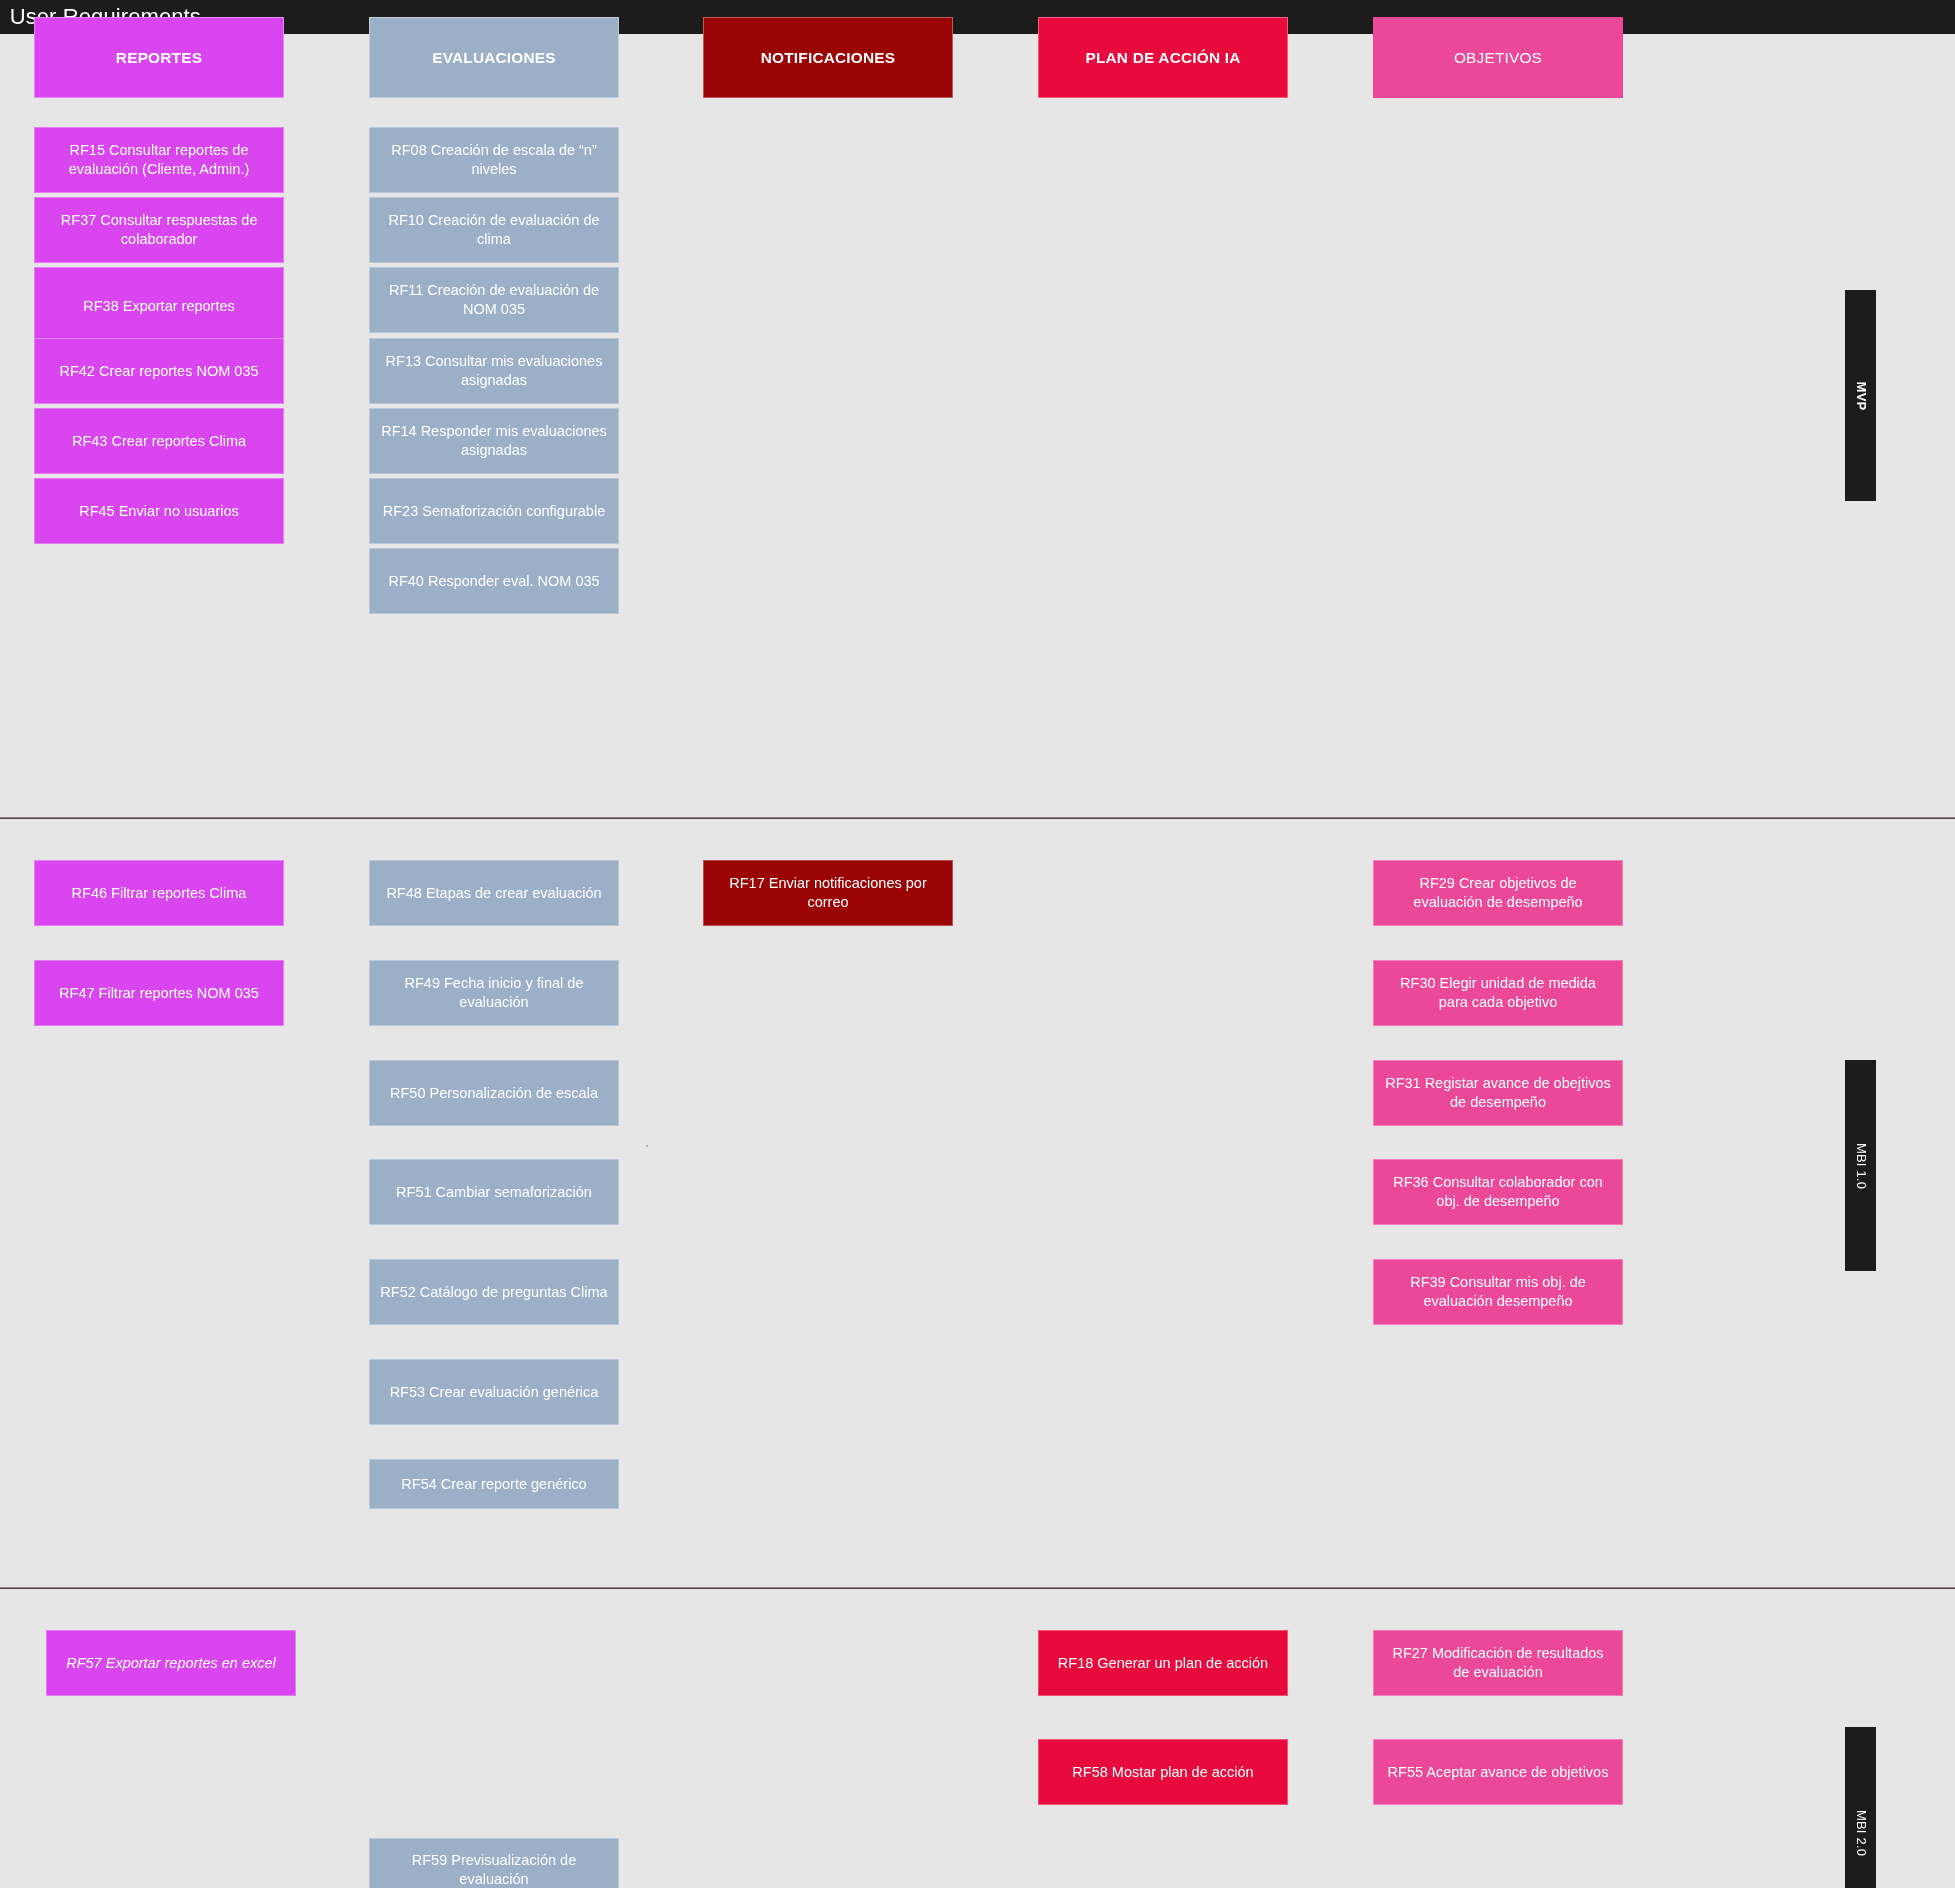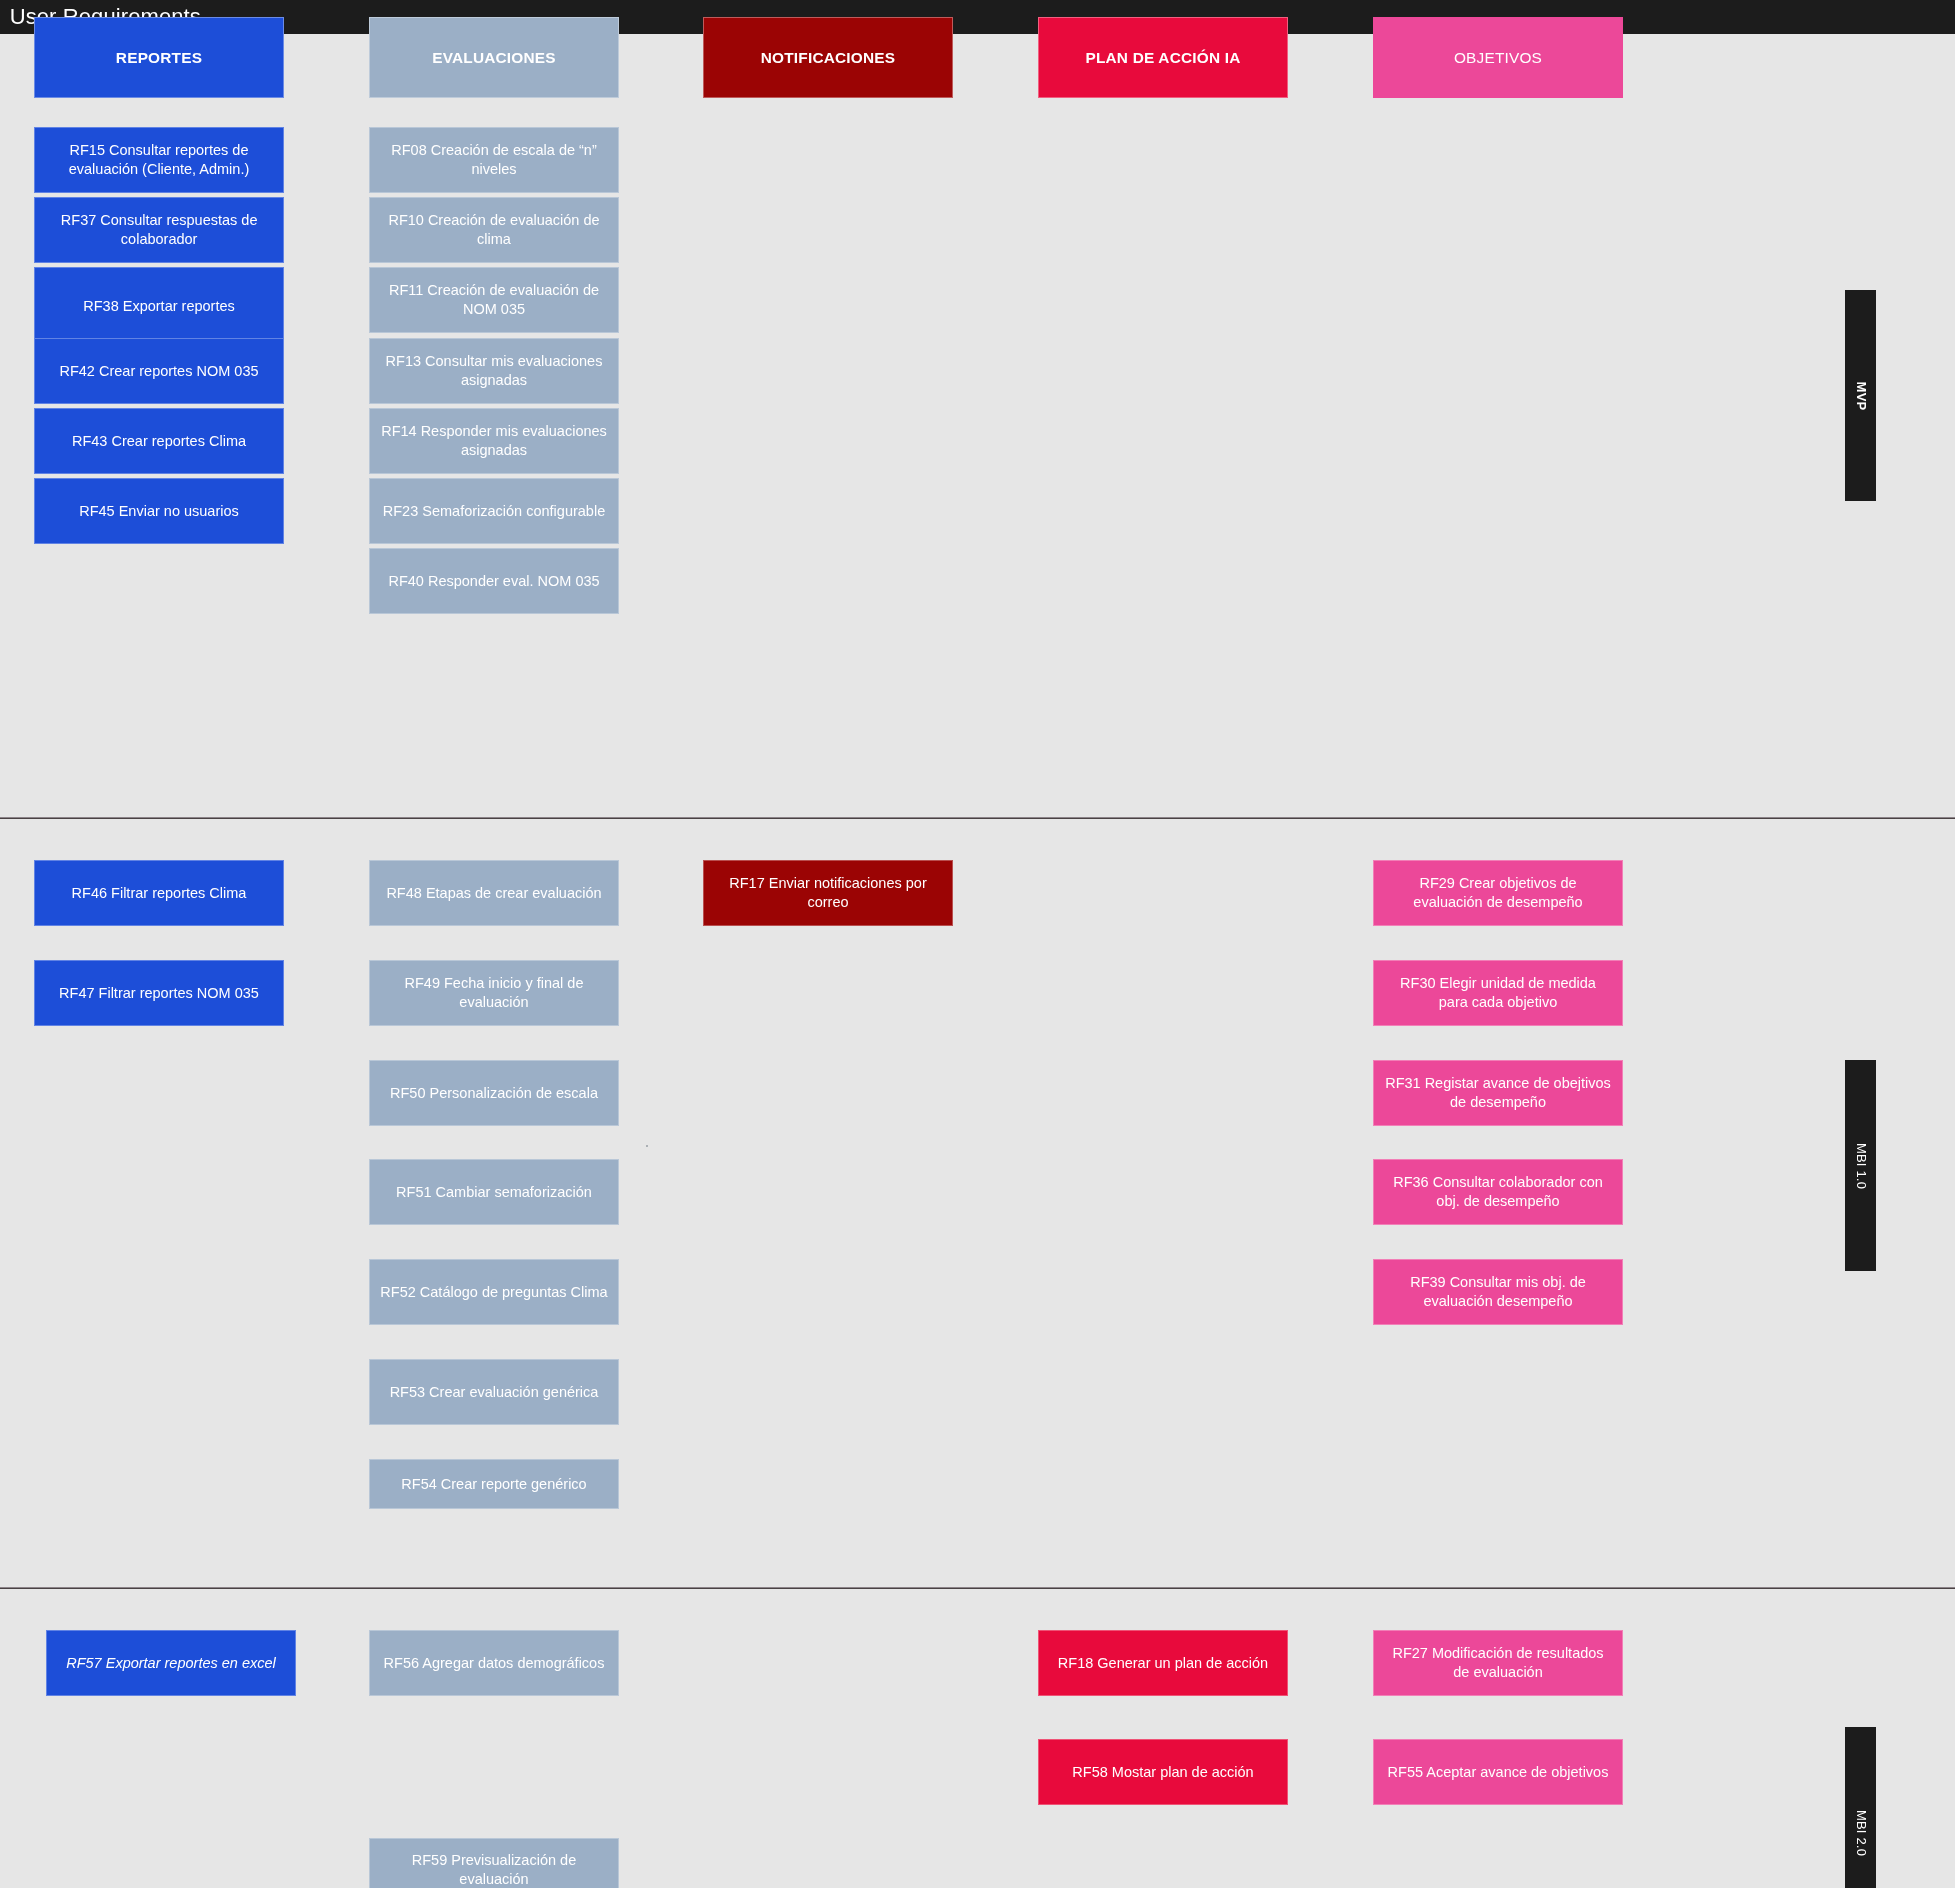--- a/index.html
+++ b/index.html
@@ -77,21 +77,21 @@
     justify-content: center;
     text-align: center;
     color: #ffffff;
     font-size: 14.5px;
     line-height: 1.28;
     padding: 3.5px 9.7px;
     border: 0.9px solid rgba(255,255,255,0.30);
   }
 
   
-  .fill-navy   { background: #1d4ed8; }
+  .fill-navy   { background: #d946ef; }
   .fill-slate  { background: #9bafc6; }
   .fill-darkred{ background: #9b0404; }
   .fill-crimson{ background: #e80a3c; }
   .fill-brown  { background: #ec4899; }
 
   
   .lane-label {
     position: absolute;
     left: 1845px;
     width: 31px;
@@ -224,23 +224,20 @@
     </div>
     <div class="card fill-brown" style="left: 1373px; top: 1125px; height: 66px;">
       <span>RF36 Consultar colaborador con obj. de desempeño</span>
     </div>
     <div class="card fill-brown" style="left: 1373px; top: 1225px; height: 66px;">
       <span>RF39 Consultar mis obj. de evaluación desempeño</span>
     </div>
     <div class="card fill-navy" style="left: 46px; top: 1596px; height: 66px; font-style: italic;">
       <span>RF57 Exportar reportes en excel</span>
     </div>
-    <div class="card fill-slate" style="left: 369px; top: 1596px; height: 66px;">
-      <span>RF56 Agregar datos demográficos</span>
-    </div>
     <div class="card fill-slate" style="left: 369px; top: 1804px; height: 64px; align-items: center;">
       <span>RF59 Previsualización de evaluación</span>
     </div>
     <div class="card fill-crimson" style="left: 1038px; top: 1596px; height: 66px;">
       <span>RF18 Generar un plan de acción</span>
     </div>
     <div class="card fill-crimson" style="left: 1038px; top: 1705px; height: 66px;">
       <span>RF58 Mostar plan de acción</span>
     </div>
     <div class="card fill-brown" style="left: 1373px; top: 1596px; height: 66px;">

